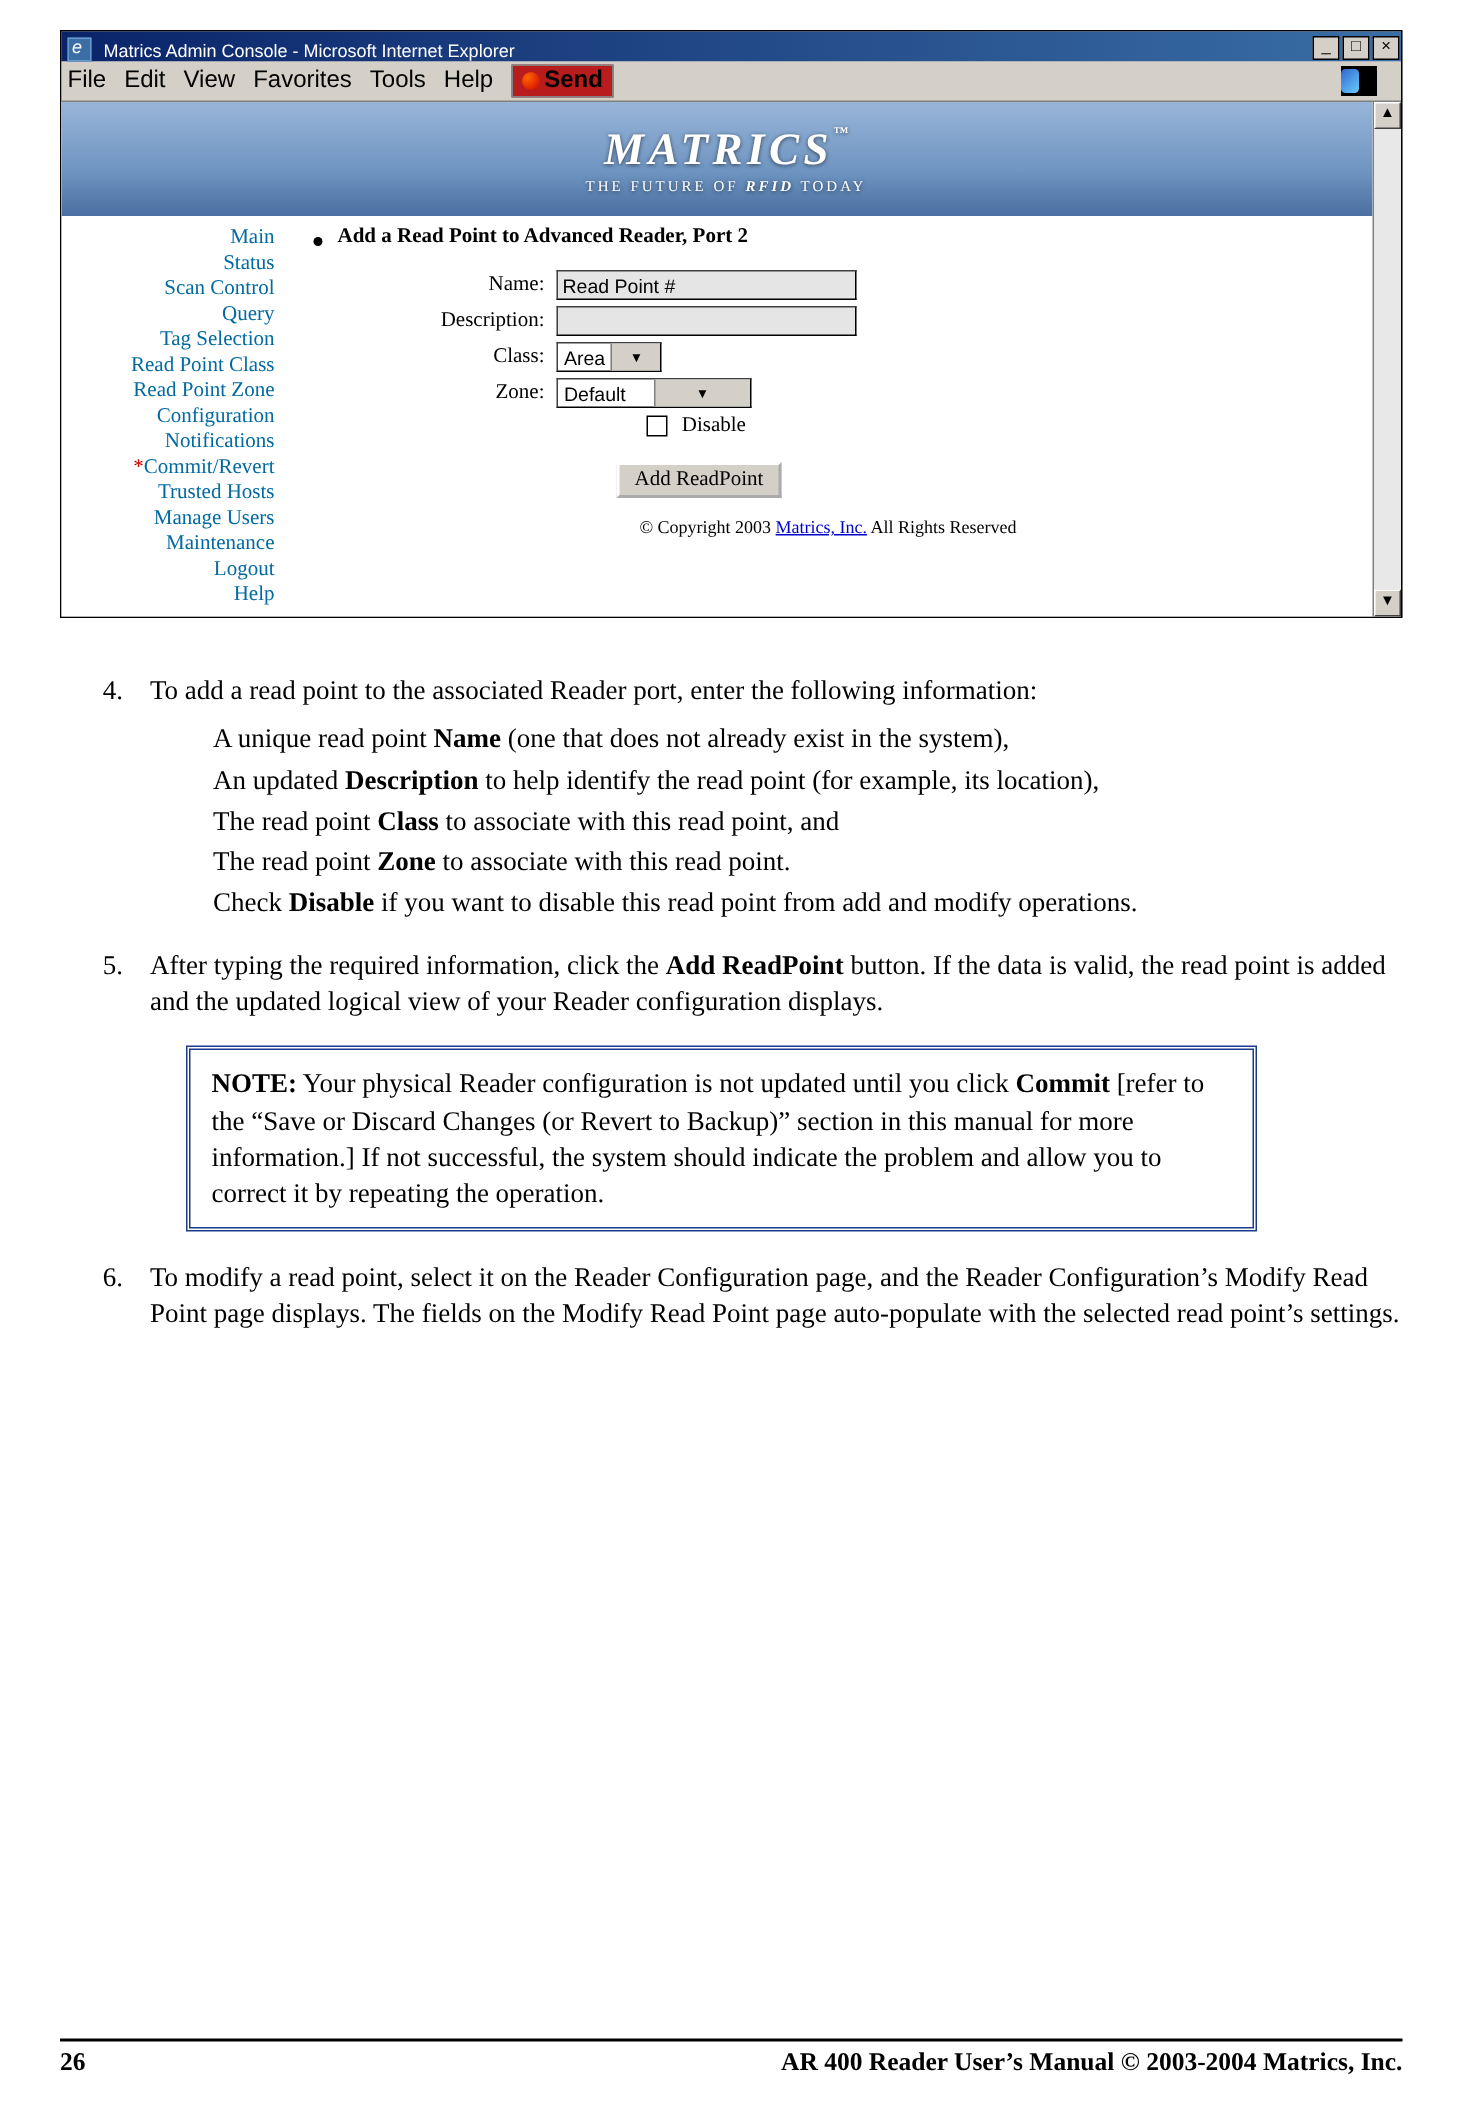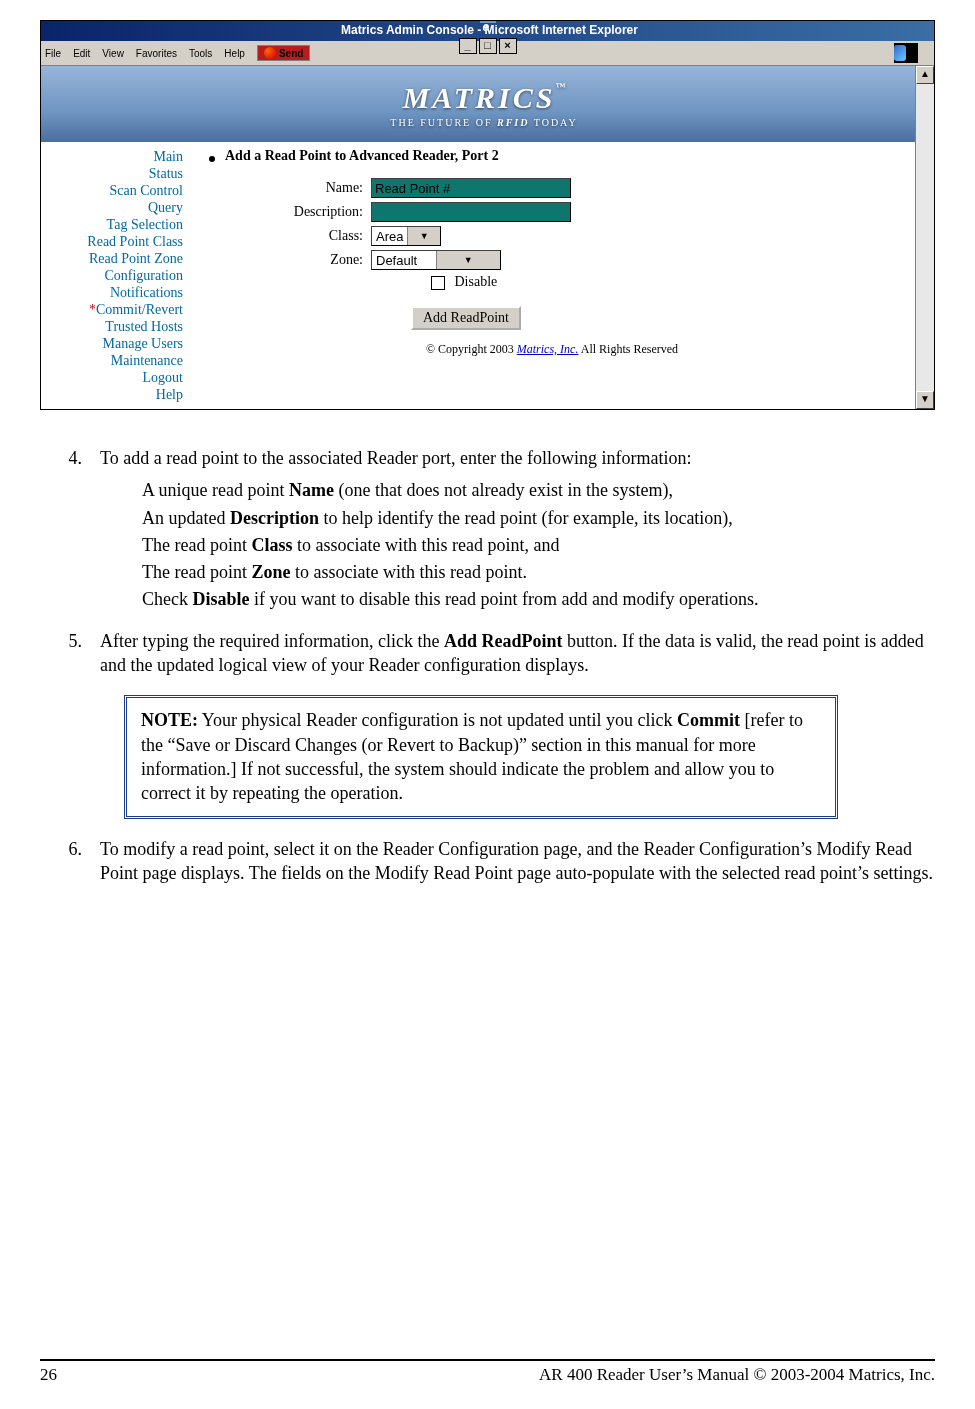--- a/index.html
+++ b/index.html
@@ -1,25 +1,25 @@
 <!DOCTYPE html>
 <html><head>
 <meta charset="utf-8">
 <style>
   html,body{margin:0;padding:0;background:#fff;color:#000;font-family:"Times New Roman",Times,serif;}
   .page{width:975px;min-height:1409px;margin:0 auto;position:relative;box-sizing:border-box;padding:20px 40px 60px 40px;}
   
   .win{border:1px solid #000;background:#d4d0c8;}
-  .titlebar{background:linear-gradient(to right,#0a246a,#3a6ea5);color:#fff;display:flex;align-items:center;height:20px;font-family:Tahoma,Arial,sans-serif;font-size:12px;font-weight:bold;flex-direction:column;}
+  .titlebar{background:linear-gradient(to right,#0a246a,#3a6ea5);color:#fff;display:flex;align-items:flex-end;height:20px;font-family:Tahoma,Arial,sans-serif;font-size:12px;font-weight:normal;}
   .titlebar .ie-icon{width:16px;height:16px;margin:0 4px;background:#3a6ea5;border:1px solid #6699cc;box-sizing:border-box;position:relative;}
   .titlebar .ie-icon:after{content:"e";color:#fff;font-style:italic;position:absolute;left:2px;top:-2px;font-size:12px;}
   .titlebar .title{flex:1 1 auto;padding-left:4px;}
   .winbtns{display:flex;}
   .winbtn{width:18px;height:16px;margin:1px;background:#d4d0c8;border:1px solid #000;color:#000;font-family:Arial,sans-serif;font-size:11px;line-height:12px;text-align:center;box-sizing:border-box;}
-  .menubar{background:#d4d0c8;border-bottom:1px solid #808080;padding:2px 4px;font-family:Tahoma,Arial,sans-serif;font-size:10px;display:flex;align-items:center;}
+  .menubar{background:#d4d0c8;border-bottom:1px solid #808080;padding:2px 4px;font-family:Tahoma,Arial,sans-serif;font-size:16px;display:flex;align-items:center;}
   .menubar span{margin-right:12px;}
   .send{display:inline-flex;align-items:center;border:1px solid #808080;padding:1px 6px;background:#b91c1c;}
   .send .swoosh{width:12px;height:12px;border-radius:50%;background:radial-gradient(circle at 30% 30%,#ff6600,#cc0000);margin-right:3px;}
   .throbber{width:24px;height:20px;margin-left:auto;background:#000;display:flex;align-items:center;justify-content:center;}
   .throbber-ie{width:16px;height:16px;background:linear-gradient(135deg,#3366cc,#66ccff);border-radius:3px;}
   .browser-body{display:flex;background:#fff;}
   .content-area{flex:1 1 auto;overflow:hidden;border-right:1px solid #808080;}
   .scrollbar{width:18px;background:#d4d0c8;display:flex;flex-direction:column;}
   .sbtn{height:18px;background:#d4d0c8;border:1px solid #fff;border-right-color:#404040;border-bottom-color:#404040;box-sizing:border-box;text-align:center;font-size:10px;line-height:14px;}
   .strack{flex:1 1 auto;background:#e8e8e8;}
@@ -34,37 +34,37 @@
   .hdr-right{flex:1;text-align:center;font-family:Georgia,"Times New Roman",serif;font-weight:bold;font-size:26px;font-style:italic;padding:2px 0;}
   .app{display:flex;font-family:"Times New Roman",serif;}
   .sidebar{width:140px;text-align:right;padding:6px 6px 6px 2px;font-size:14px;line-height:17px;}
   .sidebar a{color:#0369a1;display:block;}
   .sidebar .star{color:#cc0000;display:inline;}
   .main{flex:1;padding:6px 14px;font-size:14px;}
   .bullet-row{display:flex;align-items:center;font-weight:bold;margin-bottom:14px;}
   .bullet-dot{width:6px;height:6px;background:#000;border-radius:50%;margin:6px 10px 0 6px;flex:0 0 auto;}
   .formrow{display:flex;align-items:center;margin:4px 0;}
   .formlabel{width:160px;text-align:right;padding-right:8px;}
-  .txt{border:1px solid #000;border-top-color:#404040;border-left-color:#404040;background:#0f766e;height:20px;font-family:Arial,sans-serif;font-size:13px;padding:1px 3px;box-sizing:border-box;}
+  .txt{border:1px solid #000;border-top-color:#404040;border-left-color:#404040;background:#e5e5e5;height:20px;font-family:Arial,sans-serif;font-size:13px;padding:1px 3px;box-sizing:border-box;}
   .sel{display:inline-flex;align-items:center;border:1px solid #000;border-top-color:#404040;border-left-color:#404040;background:#fff;height:20px;font-family:Arial,sans-serif;font-size:13px;box-sizing:border-box;}
   .sel span{padding:0 4px;flex:1;}
   .sel .dd{width:16px;height:100%;background:#d4d0c8;border-left:1px solid #808080;text-align:center;font-size:9px;line-height:18px;}
   .chk{width:12px;height:12px;border:1px solid #000;background:#fff;display:inline-block;margin-right:6px;vertical-align:middle;}
   .btn{display:inline-block;background:#d4d0c8;border:2px outset #fff;padding:2px 10px;font-family:"Times New Roman",serif;font-size:14px;}
   .copyright{text-align:center;font-size:12px;padding:8px 0 4px 0;}
-  .copyright a{color:#0000cc;text-decoration:underline;font-style:italic;}
+  .copyright a{color:#0000cc;text-decoration:underline;}
   
   .doc{font-size:18px;line-height:1.35;margin-top:36px;}
   .step{display:flex;margin:14px 0;}
   .step-no{width:42px;text-align:right;padding-right:18px;flex:0 0 auto;}
   .step-bd{flex:1;}
   .sub{margin-left:42px;margin-top:8px;}
   .sub div{margin:3px 0;}
   .note{border:3px double #1a3a8a;margin:18px 0 18px 84px;max-width:680px;padding:10px 14px;}
-  .footer{position:absolute;bottom:24px;left:40px;right:40px;border-top:2px solid #000;padding-top:4px;display:flex;justify-content:space-between;font-size:17px;}
+  .footer{position:absolute;bottom:24px;left:40px;right:40px;border-top:2px solid #000;padding-top:4px;display:flex;justify-content:space-between;font-size:17px;font-weight:bold;}
 </style>
 </head>
 <body>
 
 <div class="page">
 
   <div class="win">
     <div class="titlebar">
       <span class="ie-icon"></span>
       <span class="title">Matrics Admin Console - Microsoft Internet Explorer</span>

